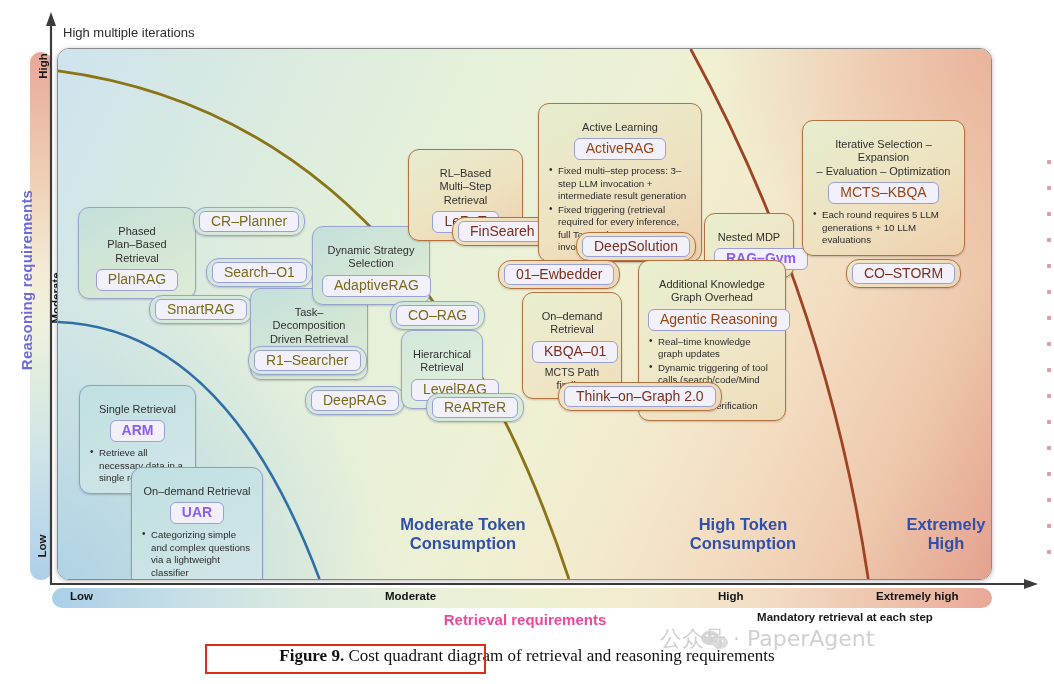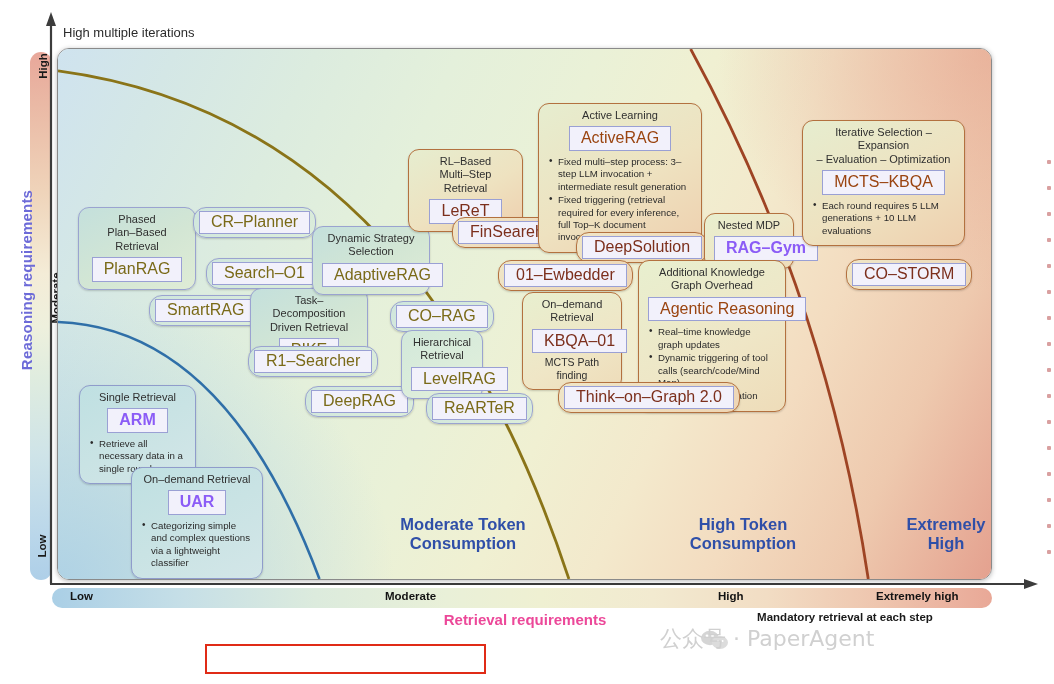--- a/index.html
+++ b/index.html
@@ -90,21 +90,21 @@
     background:
       radial-gradient(ellipse 60% 90% at 0% 100%, rgba(168,206,230,.85) 0%, rgba(168,206,230,0) 60%),
       radial-gradient(ellipse 45% 70% at 100% 0%, rgba(226,150,130,.55) 0%, rgba(226,150,130,0) 65%);
   }
   svg.curves { position:absolute; inset:0; width:100%; height:100%; }
 
   
   .node {
     position: absolute;
     border-radius: 11px;
-    padding: 5px 9px 7px 9px;
+    padding: 17px 9px 7px 9px;
     text-align: center;
     font-size: 11px;
     color: #2c2c2c;
     line-height: 1.22;
     box-shadow: 0 1px 2px rgba(0,0,0,.18);
   }
   
   .node.green {
     background: linear-gradient(150deg, #c4e0dc 0%, #d3e6d4 55%, #dfecd6 100%);
     border: 1.4px solid #9aa3d0;
@@ -124,23 +124,23 @@
   .node.blueish {
     background: linear-gradient(150deg, #bfe0e2 0%, #c9e3e4 50%, #d3e6e8 100%);
     border: 1.4px solid #8f9ccb;
   }
 
   .node-title { font-size: 11px; color: #2f2f2f; margin-bottom: 4px; white-space: pre-line; }
   .pill {
     display: inline-block;
     background: #f2f1fb;
     border: 1.3px solid #9aa0d4;
-    border-radius: 0;
+    border-radius: 6px;
     padding: 1px 11px 2px 11px;
-    font-size: 16px;
+    font-size: 14px;
     font-weight: normal;
     white-space: nowrap;
   }
   .pill.olive { color: #7a6a18; }
   .pill.blue  { color: #8b5cf6; font-weight: bold; }
   .pill.brown { color: #9a4410; }
   .pill.dkred { color: #7c2f1c; }
 
   
   .capsule {
@@ -410,20 +410,23 @@
   <svg class="wm-bubble" viewBox="0 0 30 20">
     <ellipse cx="10" cy="8" rx="9" ry="7.2" fill="#d5d5d5"></ellipse>
     <ellipse cx="20" cy="12.5" rx="8" ry="6.4" fill="#dcdcdc"></ellipse>
     <circle cx="7" cy="6" r="1.4" fill="#fff"></circle>
     <circle cx="12.5" cy="6" r="1.4" fill="#fff"></circle>
     <circle cx="18" cy="11" r="1.1" fill="#fff"></circle>
     <circle cx="22.5" cy="11" r="1.1" fill="#fff"></circle>
   </svg>
   <div class="watermark">公众号 · PaperAgent</div>
 
+  <div class="caption">
+    <b>Figure 9.</b><span> Cost quadrant diagram of retrieval and reasoning requirements</span>
+  </div>
   <div class="caption-box"></div>
 
   <div class="right-marks">
     <i></i>
       <i></i>
       <i></i>
       <i></i>
       <i></i>
       <i></i>
       <i></i>

